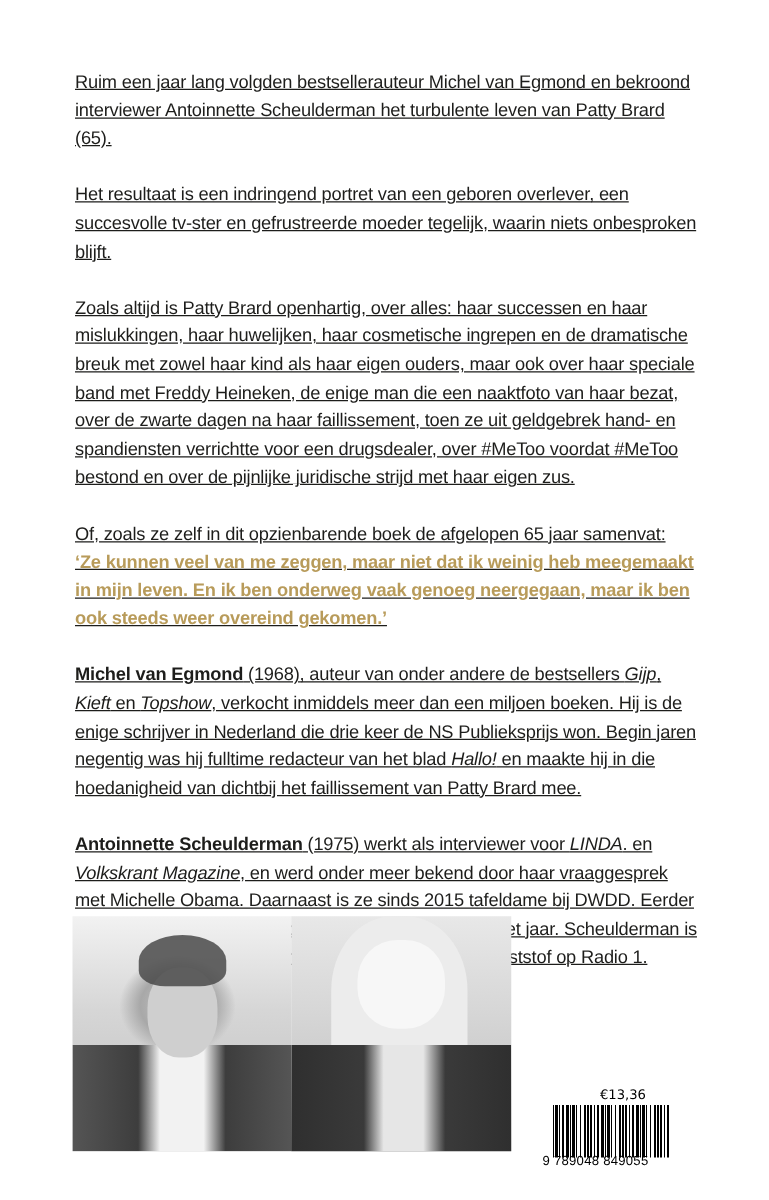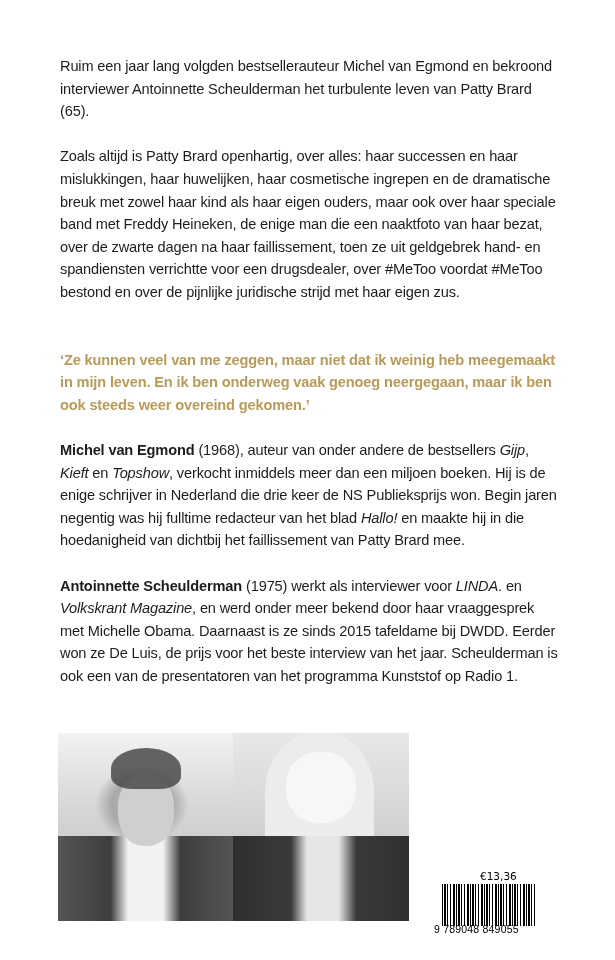--- a/index.html
+++ b/index.html
@@ -26,25 +26,26 @@
   .face2 { position: absolute; left: 30%; top: 10%; width: 40%; height: 38%; border-radius: 45%; background: #f7f7f7; }
   .barcode-wrap { position: absolute; left: 434px; top: 870px; width: 110px; }
   .price { position: absolute; left: 46px; top: 0; font-size: 10.5px; font-family: "DejaVu Sans", sans-serif; color: #000; }
   .bars { position: absolute; left: 8px; top: 14px; width: 94px; height: 42px;
     background: repeating-linear-gradient(90deg, #000 0 1px, #fff 1px 2px, #000 2px 4px, #fff 4px 5px, #000 5px 6px, #fff 6px 8px, #000 8px 9px, #fff 9px 11px, #000 11px 13px, #fff 13px 14px); }
   .isbn { position: absolute; left: 0; top: 53px; font-family: Liberation Sans, sans-serif; font-size: 10.5px; color: #000; letter-spacing: 0.2px; white-space: pre; }
 </style>
 </head>
 <body>
 
-<div class="text" style="top:55px;">
+<div class="text" style="top:55px;text-decoration:underline;">
   <p>Ruim een jaar lang volgden bestsellerauteur Michel van Egmond en bekroond interviewer Antoinnette Scheulderman het turbulente leven van Patty Brard (65).</p>
+  <p>Het resultaat is een indringend portret van een geboren overlever, een succesvolle tv-ster en gefrustreerde moeder tegelijk, waarin niets onbesproken blijft.</p>
   <p>Zoals altijd is Patty Brard openhartig, over alles: haar successen en haar mislukkingen, haar huwelijken, haar cosmetische ingrepen en de dramatische breuk met zowel haar kind als haar eigen ouders, maar ook over haar speciale band met Freddy Heineken, de enige man die een naaktfoto van haar bezat, over de zwarte dagen na haar faillissement, toen ze uit geldgebrek hand- en spandiensten verrichtte voor een drugsdealer, over #MeToo voordat #MeToo bestond en over de pijnlijke juridische strijd met haar eigen zus.</p>
   <p>
-    <br>
+    <span>Of, zoals ze zelf in dit opzienbarende boek de afgelopen 65 jaar samenvat:</span><br>
     <span class="quote">‘Ze kunnen veel van me zeggen, maar niet dat ik weinig heb meegemaakt in mijn leven. En ik ben onderweg vaak genoeg neergegaan, maar ik ben ook steeds weer overeind gekomen.’</span>
   </p>
   <p><span class="b">Michel van Egmond</span><span> (1968), auteur van onder andere de bestsellers </span><span class="i">Gijp</span><span>, </span><span class="i">Kieft</span><span> en </span><span class="i">Topshow</span><span>, verkocht inmiddels meer dan een miljoen boeken. Hij is de enige schrijver in Nederland die drie keer de NS Publieksprijs won. Begin jaren negentig was hij fulltime redacteur van het blad </span><span class="i">Hallo!</span><span> en maakte hij in die hoedanigheid van dichtbij het faillissement van Patty Brard mee.</span></p>
   <p><span class="b">Antoinnette Scheulderman</span><span> (1975) werkt als interviewer voor </span><span class="i">LINDA</span><span>. en </span><span class="i">Volkskrant Magazine</span><span>, en werd onder meer bekend door haar vraaggesprek met Michelle Obama. Daarnaast is ze sinds 2015 tafeldame bij DWDD. Eerder won ze De Luis, de prijs voor het beste interview van het jaar. Scheulderman is ook een van de presentatoren van het programma Kunststof op Radio 1.</span></p>
 </div>
 
 <div class="photo photo1">
   <div class="jacket"></div>
   <div class="face1"></div>
   <div class="hair1"></div>

